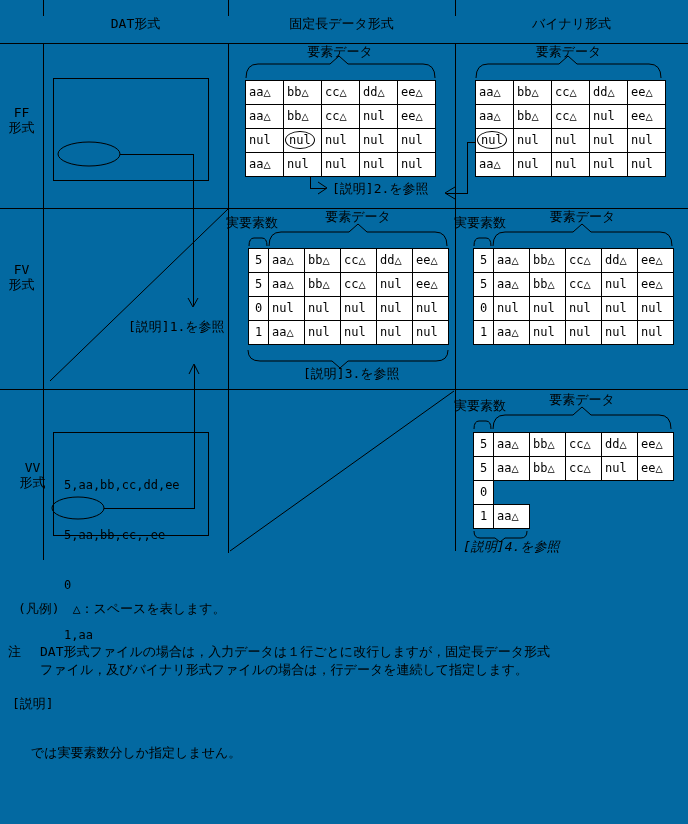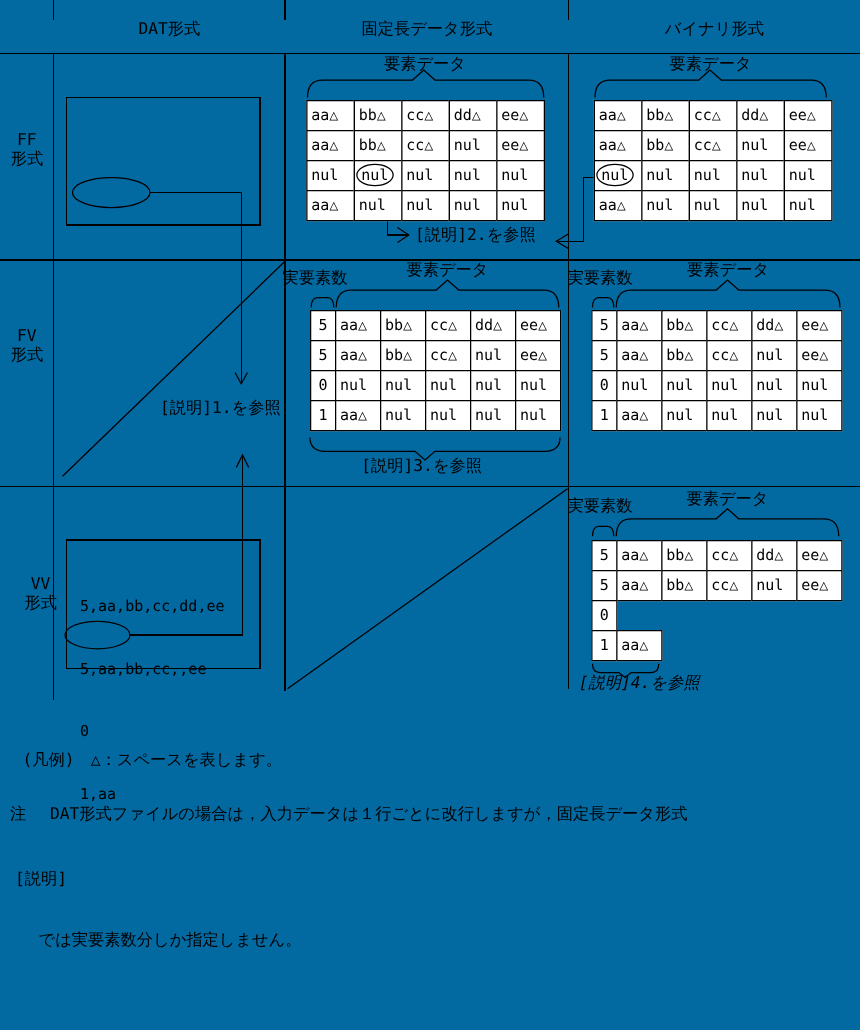--- a/index.html
+++ b/index.html
@@ -256,27 +256,28 @@
         <div class="tcell count">0</div>
       </div>
       <div class="trow">
         <div class="tcell count">1</div>
         <div class="tcell">aa△</div>
       </div>
     </div>
 
   <div class="t" style="left:128px;top:319px;">[説明]1.を参照</div>
   <div class="t" style="left:332px;top:181px;">[説明]2.を参照</div>
-  <div class="t" style="left:289px;top:366px;">[説明]3.を参照</div>
+  <div class="t" style="left:303px;top:366px;">[説明]3.を参照</div>
   <div class="t" style="left:463px;top:539px;font-style:italic;">[説明]4.を参照</div>
 
   <div class="t" style="left:18px;top:601px;">(凡例)　△：スペースを表します。</div>
 
   <div class="t" style="left:8px;top:644px;">注</div>
   <div class="t" style="left:40px;top:644px;">DAT形式ファイルの場合は，入力データは１行ごとに改行しますが，固定長データ形式</div>
+  <div class="t" style="left:40px;top:662px;">ファイル，及びバイナリ形式ファイルの場合は，行データを連続して指定します。</div>
 
   <div class="t" style="left:12px;top:696px;">[説明]</div>
   <div class="t noteblock" style="left:10px;top:712px;">
     <div>　 では実要素数分しか指定しません。</div>
     
     
     
   </div>
 
 </div>

